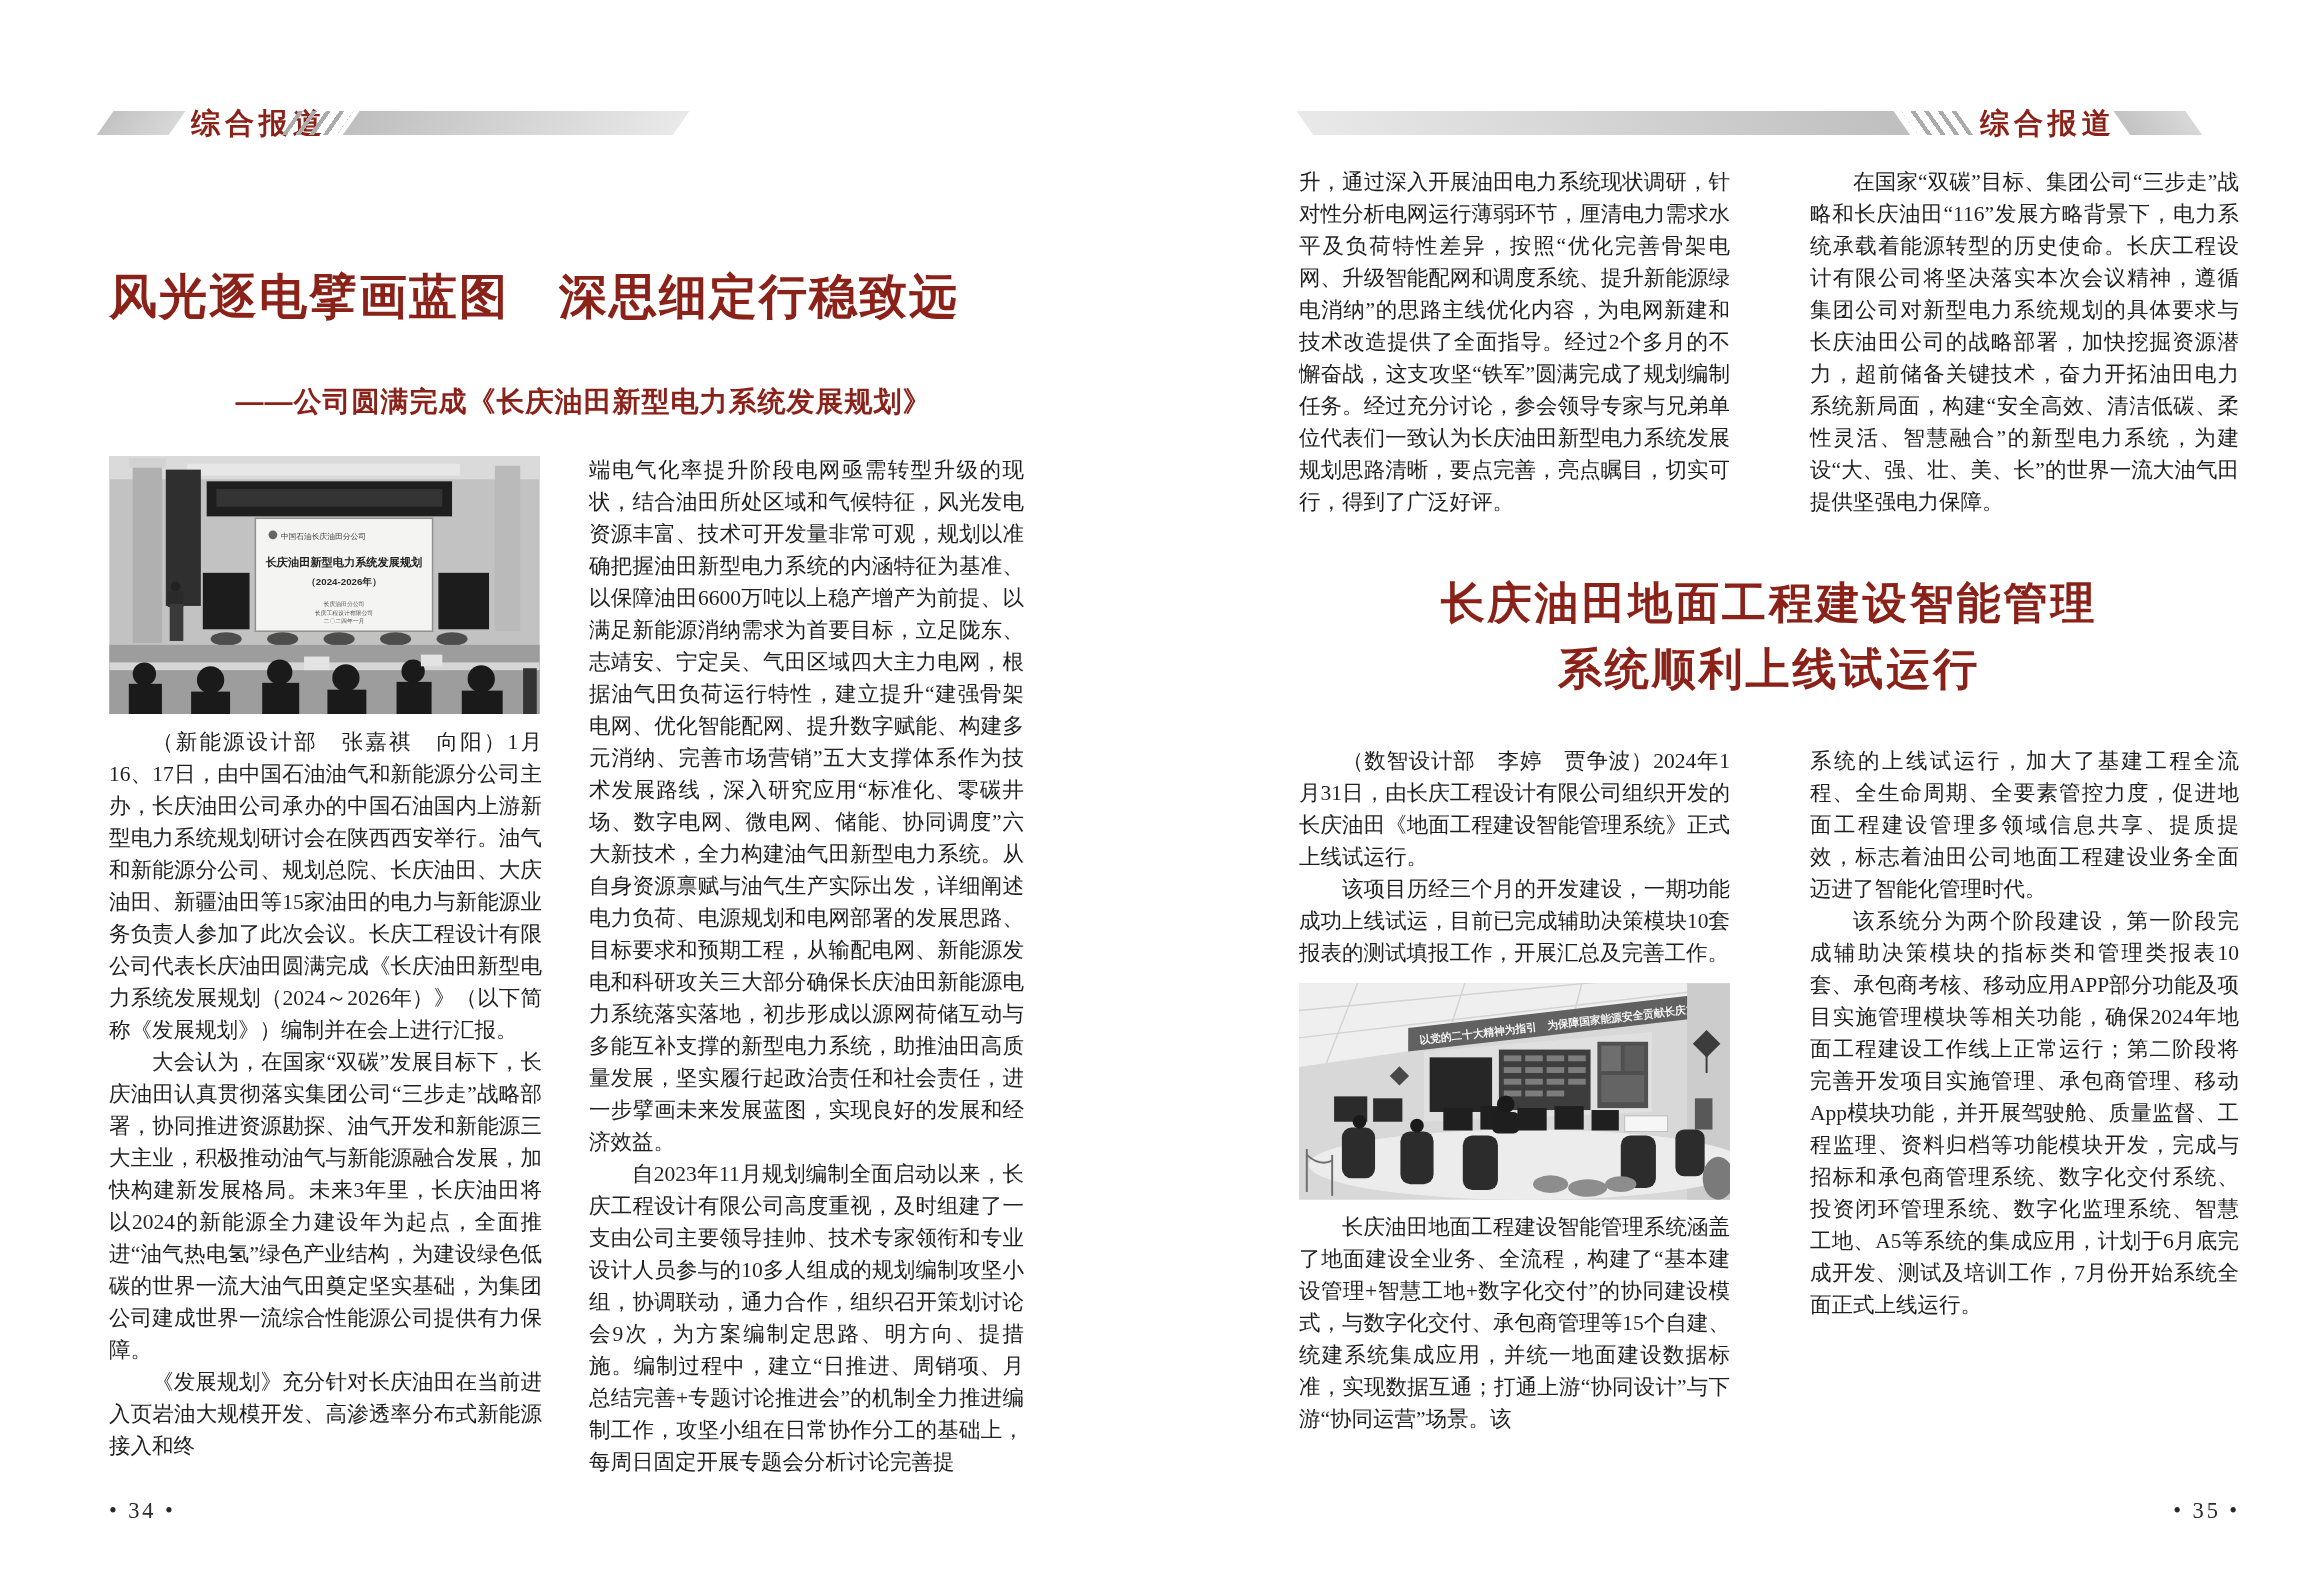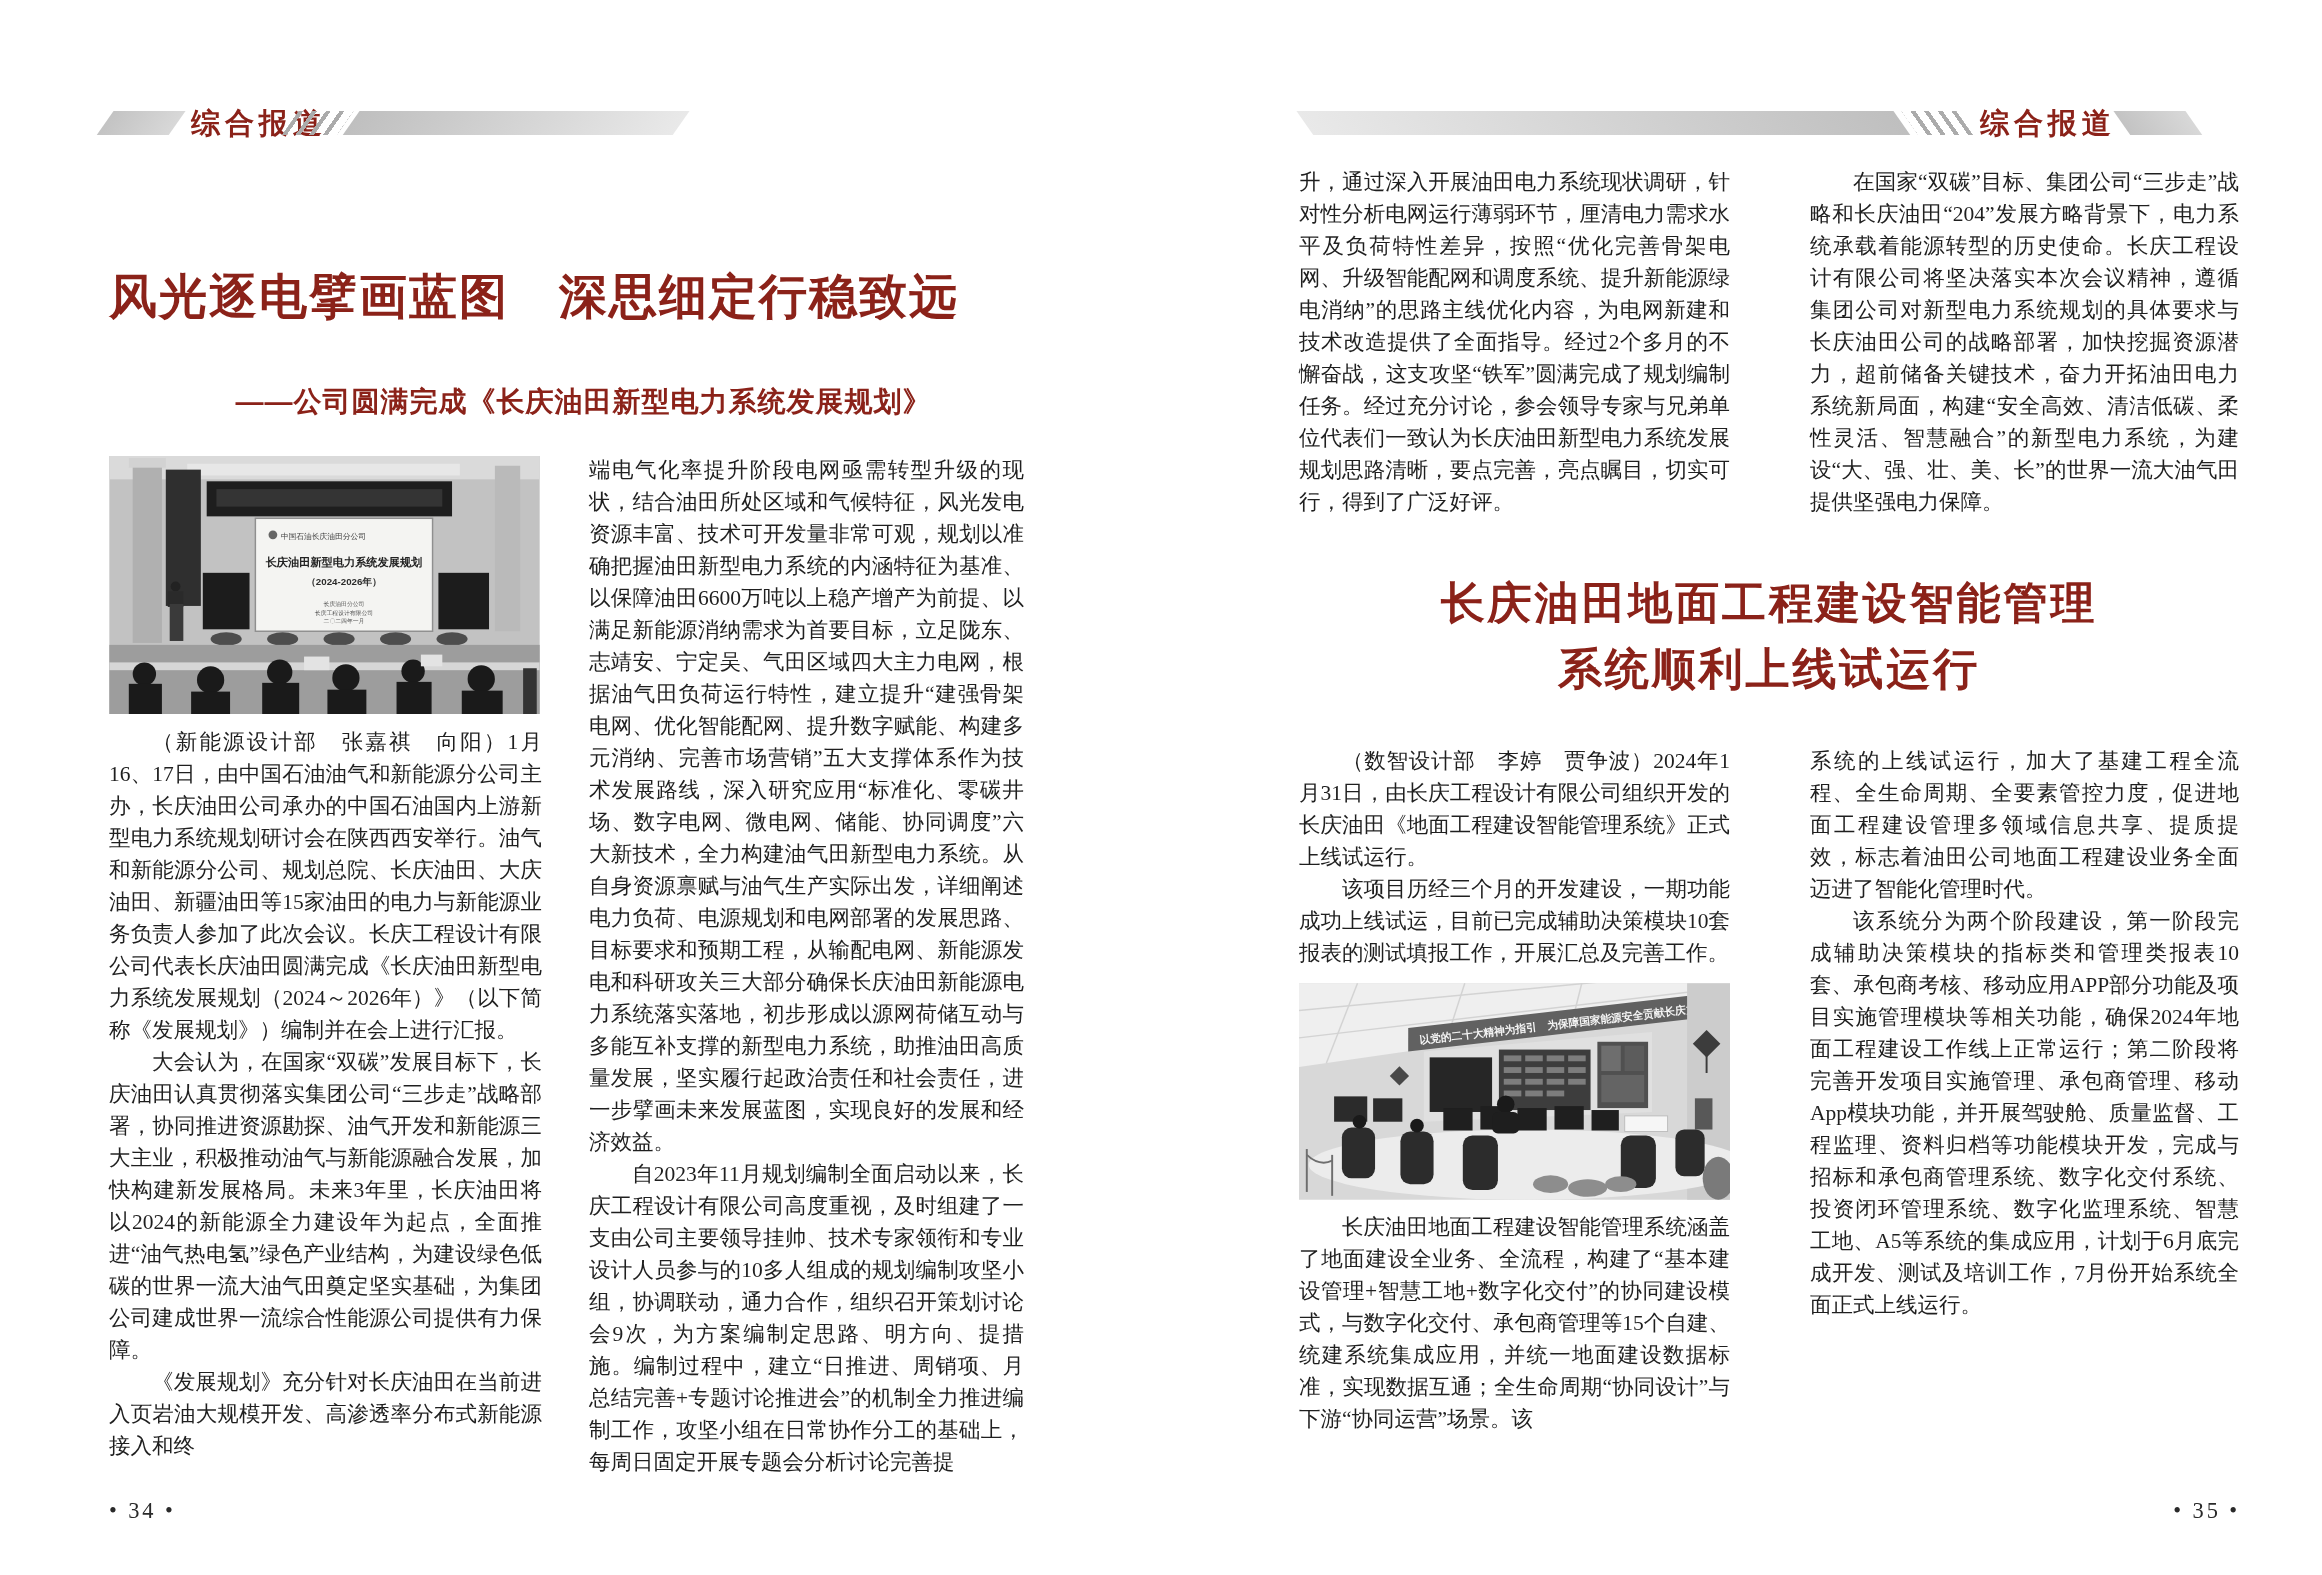--- a/index.html
+++ b/index.html
@@ -117,21 +117,21 @@
     <p class="p-cont">端电气化率提升阶段电网亟需转型升级的现状，结合油田所处区域和气候特征，风光发电资源丰富、技术可开发量非常可观，规划以准确把握油田新型电力系统的内涵特征为基准、以保障油田6600万吨以上稳产增产为前提、以满足新能源消纳需求为首要目标，立足陇东、志靖安、宁定吴、气田区域四大主力电网，根据油气田负荷运行特性，建立提升“建强骨架电网、优化智能配网、提升数字赋能、构建多元消纳、完善市场营销”五大支撑体系作为技术发展路线，深入研究应用“标准化、零碳井场、数字电网、微电网、储能、协同调度”六大新技术，全力构建油气田新型电力系统。从自身资源禀赋与油气生产实际出发，详细阐述电力负荷、电源规划和电网部署的发展思路、目标要求和预期工程，从输配电网、新能源发电和科研攻关三大部分确保长庆油田新能源电力系统落实落地，初步形成以源网荷储互动与多能互补支撑的新型电力系统，助推油田高质量发展，坚实履行起政治责任和社会责任，进一步擘画未来发展蓝图，实现良好的发展和经济效益。</p>
     <p class="p-indent">自2023年11月规划编制全面启动以来，长庆工程设计有限公司高度重视，及时组建了一支由公司主要领导挂帅、技术专家领衔和专业设计人员参与的10多人组成的规划编制攻坚小组，协调联动，通力合作，组织召开策划讨论会9次，为方案编制定思路、明方向、提措施。编制过程中，建立“日推进、周销项、月总结完善+专题讨论推进会”的机制全力推进编制工作，攻坚小组在日常协作分工的基础上，每周日固定开展专题会分析讨论完善提</p>
   </div>
 
   <div class="pagenum" style="left:109px;">• 34 •</div>
 
   <div class="col" style="left:1299px;top:166px;width:431px;">
     <p class="p-cont">升，通过深入开展油田电力系统现状调研，针对性分析电网运行薄弱环节，厘清电力需求水平及负荷特性差异，按照“优化完善骨架电网、升级智能配网和调度系统、提升新能源绿电消纳”的思路主线优化内容，为电网新建和技术改造提供了全面指导。经过2个多月的不懈奋战，这支攻坚“铁军”圆满完成了规划编制任务。经过充分讨论，参会领导专家与兄弟单位代表们一致认为长庆油田新型电力系统发展规划思路清晰，要点完善，亮点瞩目，切实可行，得到了广泛好评。</p>
   </div>
   <div class="col" style="left:1810px;top:166px;width:429px;">
-    <p class="p-indent">在国家“双碳”目标、集团公司“三步走”战略和长庆油田“204”发展方略背景下，电力系统承载着能源转型的历史使命。长庆工程设计有限公司将坚决落实本次会议精神，遵循集团公司对新型电力系统规划的具体要求与长庆油田公司的战略部署，加快挖掘资源潜力，超前储备关键技术，奋力开拓油田电力系统新局面，构建“安全高效、清洁低碳、柔性灵活、智慧融合”的新型电力系统，为建设“大、强、壮、美、长”的世界一流大油气田提供坚强电力保障。</p>
+    <p class="p-indent">在国家“双碳”目标、集团公司“三步走”战略和长庆油田“116”发展方略背景下，电力系统承载着能源转型的历史使命。长庆工程设计有限公司将坚决落实本次会议精神，遵循集团公司对新型电力系统规划的具体要求与长庆油田公司的战略部署，加快挖掘资源潜力，超前储备关键技术，奋力开拓油田电力系统新局面，构建“安全高效、清洁低碳、柔性灵活、智慧融合”的新型电力系统，为建设“大、强、壮、美、长”的世界一流大油气田提供坚强电力保障。</p>
   </div>
 
   <h1 class="title2">
     <span style="display:block;">长庆油田地面工程建设智能管理</span>
     <span style="display:block;">系统顺利上线试运行</span>
   </h1>
 
   <div class="col" style="left:1299px;top:745px;width:431px;">
     <p class="p-indent">（数智设计部　李婷　贾争波）2024年1月31日，由长庆工程设计有限公司组织开发的长庆油田《地面工程建设智能管理系统》正式上线试运行。</p>
     <p class="p-indent">该项目历经三个月的开发建设，一期功能成功上线试运，目前已完成辅助决策模块10套报表的测试填报工作，开展汇总及完善工作。</p>
@@ -211,21 +211,21 @@
         <ellipse cx="330" cy="206" rx="16" ry="8"></ellipse>
       </g>
       <ellipse cx="430" cy="200" rx="16" ry="22" fill="#7a7a7a"></ellipse>
       <g stroke="#6e6e6e" stroke-width="2" fill="none">
         <line x1="8" y1="170" x2="8" y2="214"></line>
           <line x1="34" y1="176" x2="34" y2="218"></line>
         <path d="M8,176 Q21,188 34,182"></path>
       </g>
     </svg>
 
-    <p class="p-indent">长庆油田地面工程建设智能管理系统涵盖了地面建设全业务、全流程，构建了“基本建设管理+智慧工地+数字化交付”的协同建设模式，与数字化交付、承包商管理等15个自建、统建系统集成应用，并统一地面建设数据标准，实现数据互通；全生命周期“协同设计”与下游“协同运营”场景。该</p>
+    <p class="p-indent">长庆油田地面工程建设智能管理系统涵盖了地面建设全业务、全流程，构建了“基本建设管理+智慧工地+数字化交付”的协同建设模式，与数字化交付、承包商管理等15个自建、统建系统集成应用，并统一地面建设数据标准，实现数据互通；打通上游“协同设计”与下游“协同运营”场景。该</p>
   </div>
 
   <div class="col" style="left:1810px;top:745px;width:429px;">
     <p class="p-cont">系统的上线试运行，加大了基建工程全流程、全生命周期、全要素管控力度，促进地面工程建设管理多领域信息共享、提质提效，标志着油田公司地面工程建设业务全面迈进了智能化管理时代。</p>
     <p class="p-indent">该系统分为两个阶段建设，第一阶段完成辅助决策模块的指标类和管理类报表10套、承包商考核、移动应用APP部分功能及项目实施管理模块等相关功能，确保2024年地面工程建设工作线上正常运行；第二阶段将完善开发项目实施管理、承包商管理、移动App模块功能，并开展驾驶舱、质量监督、工程监理、资料归档等功能模块开发，完成与招标和承包商管理系统、数字化交付系统、投资闭环管理系统、数字化监理系统、智慧工地、A5等系统的集成应用，计划于6月底完成开发、测试及培训工作，7月份开始系统全面正式上线运行。</p>
   </div>
 
   <div class="pagenum" style="left:2142px;width:98px;text-align:right;">• 35 •</div>
 
 </div>

